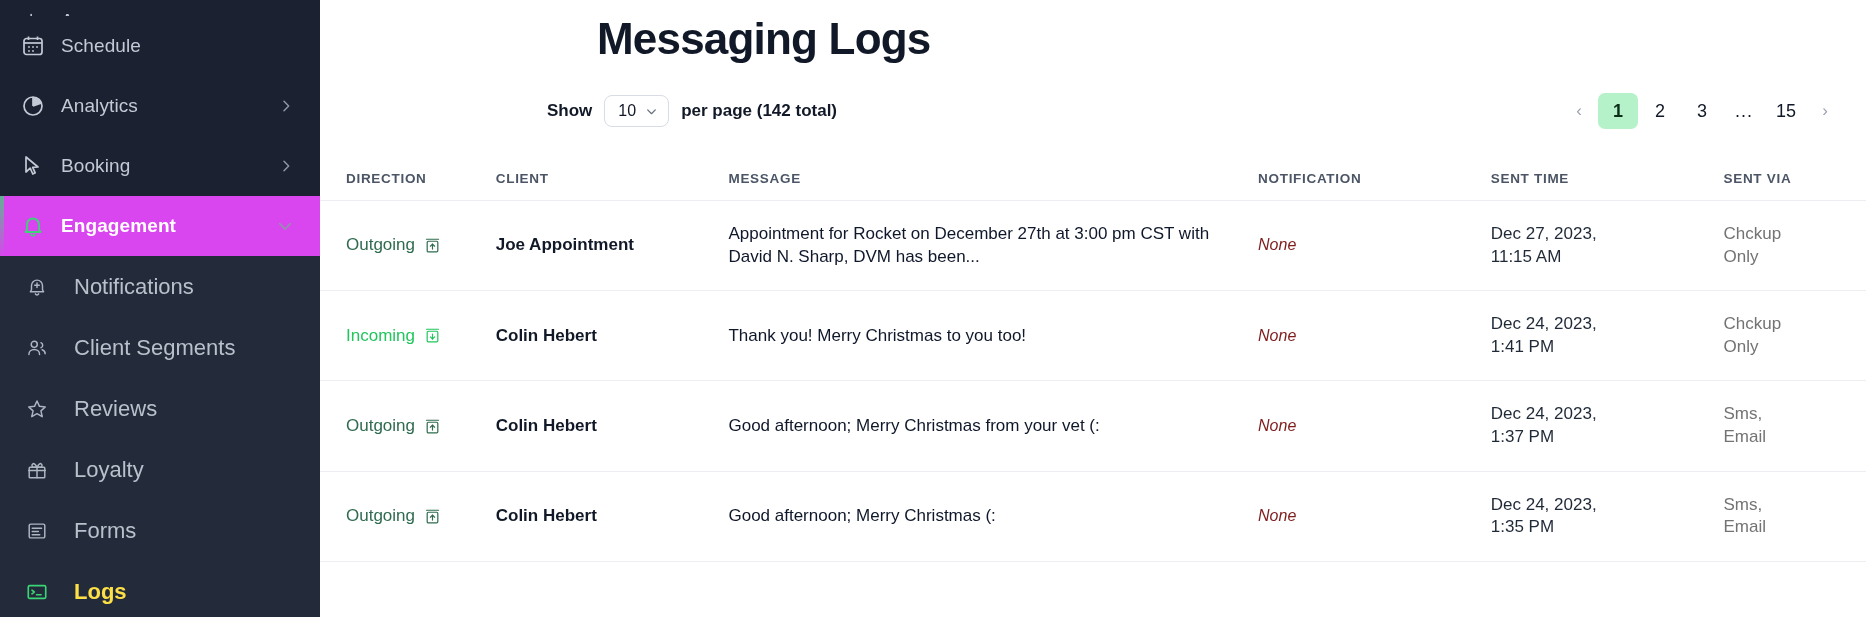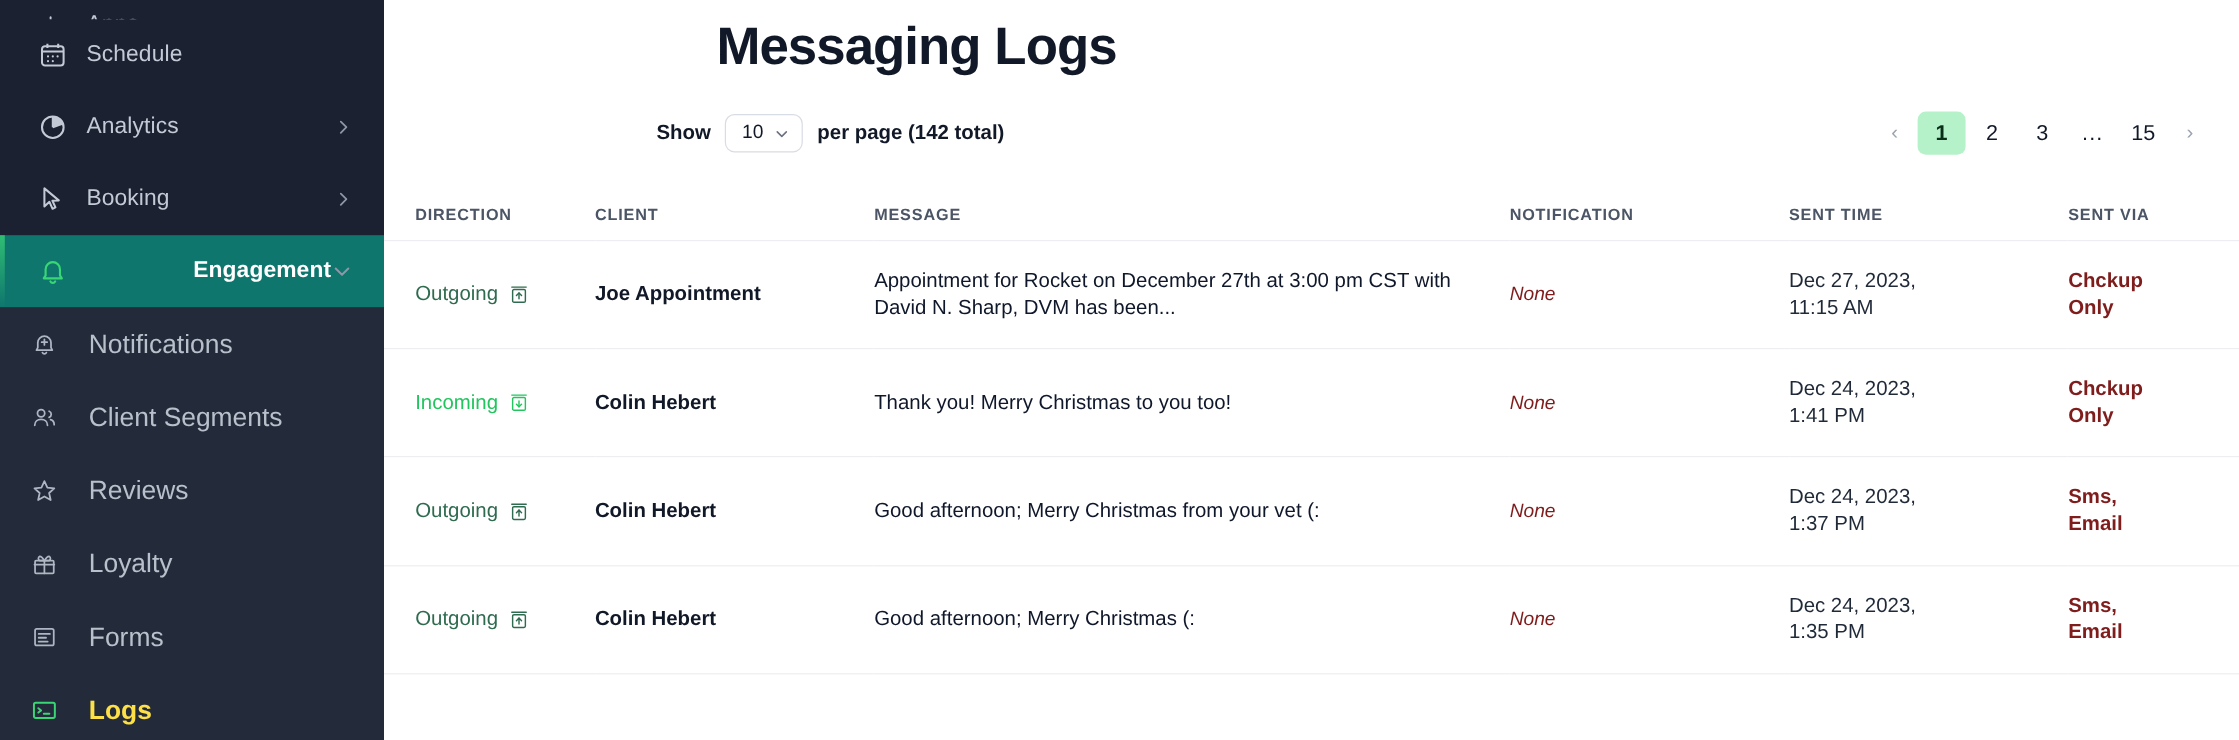--- a/index.html
+++ b/index.html
@@ -30,21 +30,21 @@
     position: relative;
     overflow: hidden;
     z-index: 5;
     padding-top: 0;
   }
 
   .nav-item {
     display: flex;
     align-items: center;
     height: 60px;
-    padding: 0 26px 0 16px;
+    padding: 0 26px 0 5px;
     cursor: pointer;
     position: relative;
   }
   .nav-item .ico {
     width: 56px;
     min-width: 56px;
     display: flex;
     align-items: center;
     justify-content: center;
     color: #c3cad6;
@@ -64,22 +64,21 @@
 
   .nav-item.partial {
     height: 16px;
     overflow: hidden;
     align-items: flex-end;
   }
   .nav-item.partial .ico svg { margin-bottom: -14px; }
   .nav-item.partial .label { color: #c3cad6; margin-bottom: -16px; }
 
   .nav-item.active-parent {
-    background: #0f766e;
-    text-align: right;
+    background: #d946ef;
   }
   .nav-item.active-parent::before {
     content: "";
     position: absolute;
     left: 0; top: 0; bottom: 0;
     width: 4px;
     background: linear-gradient(180deg, rgba(58,214,117,0.75), rgba(58,214,117,0.0));
   }
   .nav-item.active-parent .ico { color: #3ad675; }
   .nav-item.active-parent .label { color: #ffffff; font-weight: bold; }
@@ -242,21 +241,21 @@
     white-space: nowrap;
   }
   .dir.outgoing { color: #2f6b4f; }
   .dir.incoming { color: #22c55e; }
   .dir .dir-ico { display: inline-flex; align-items: center; }
 
   .client-name { font-weight: bold; color: #111827; font-size: 17px; }
   .msg-text { color: #0f172a; }
   .notif-none { color: #7f1d1d; font-style: italic; font-size: 16px; }
   .sent-time { color: #1f2937; white-space: pre-line; }
-  .sent-via  { color: #7f1d1d; white-space: pre-line; font-weight: bold; }
+  .sent-via  { color: #737373; white-space: pre-line; }
 </style>
 </head>
 <body>
 
 <div class="app">
 
   <aside class="sidebar">
 
     <div class="nav-item partial">
       <span class="ico">

